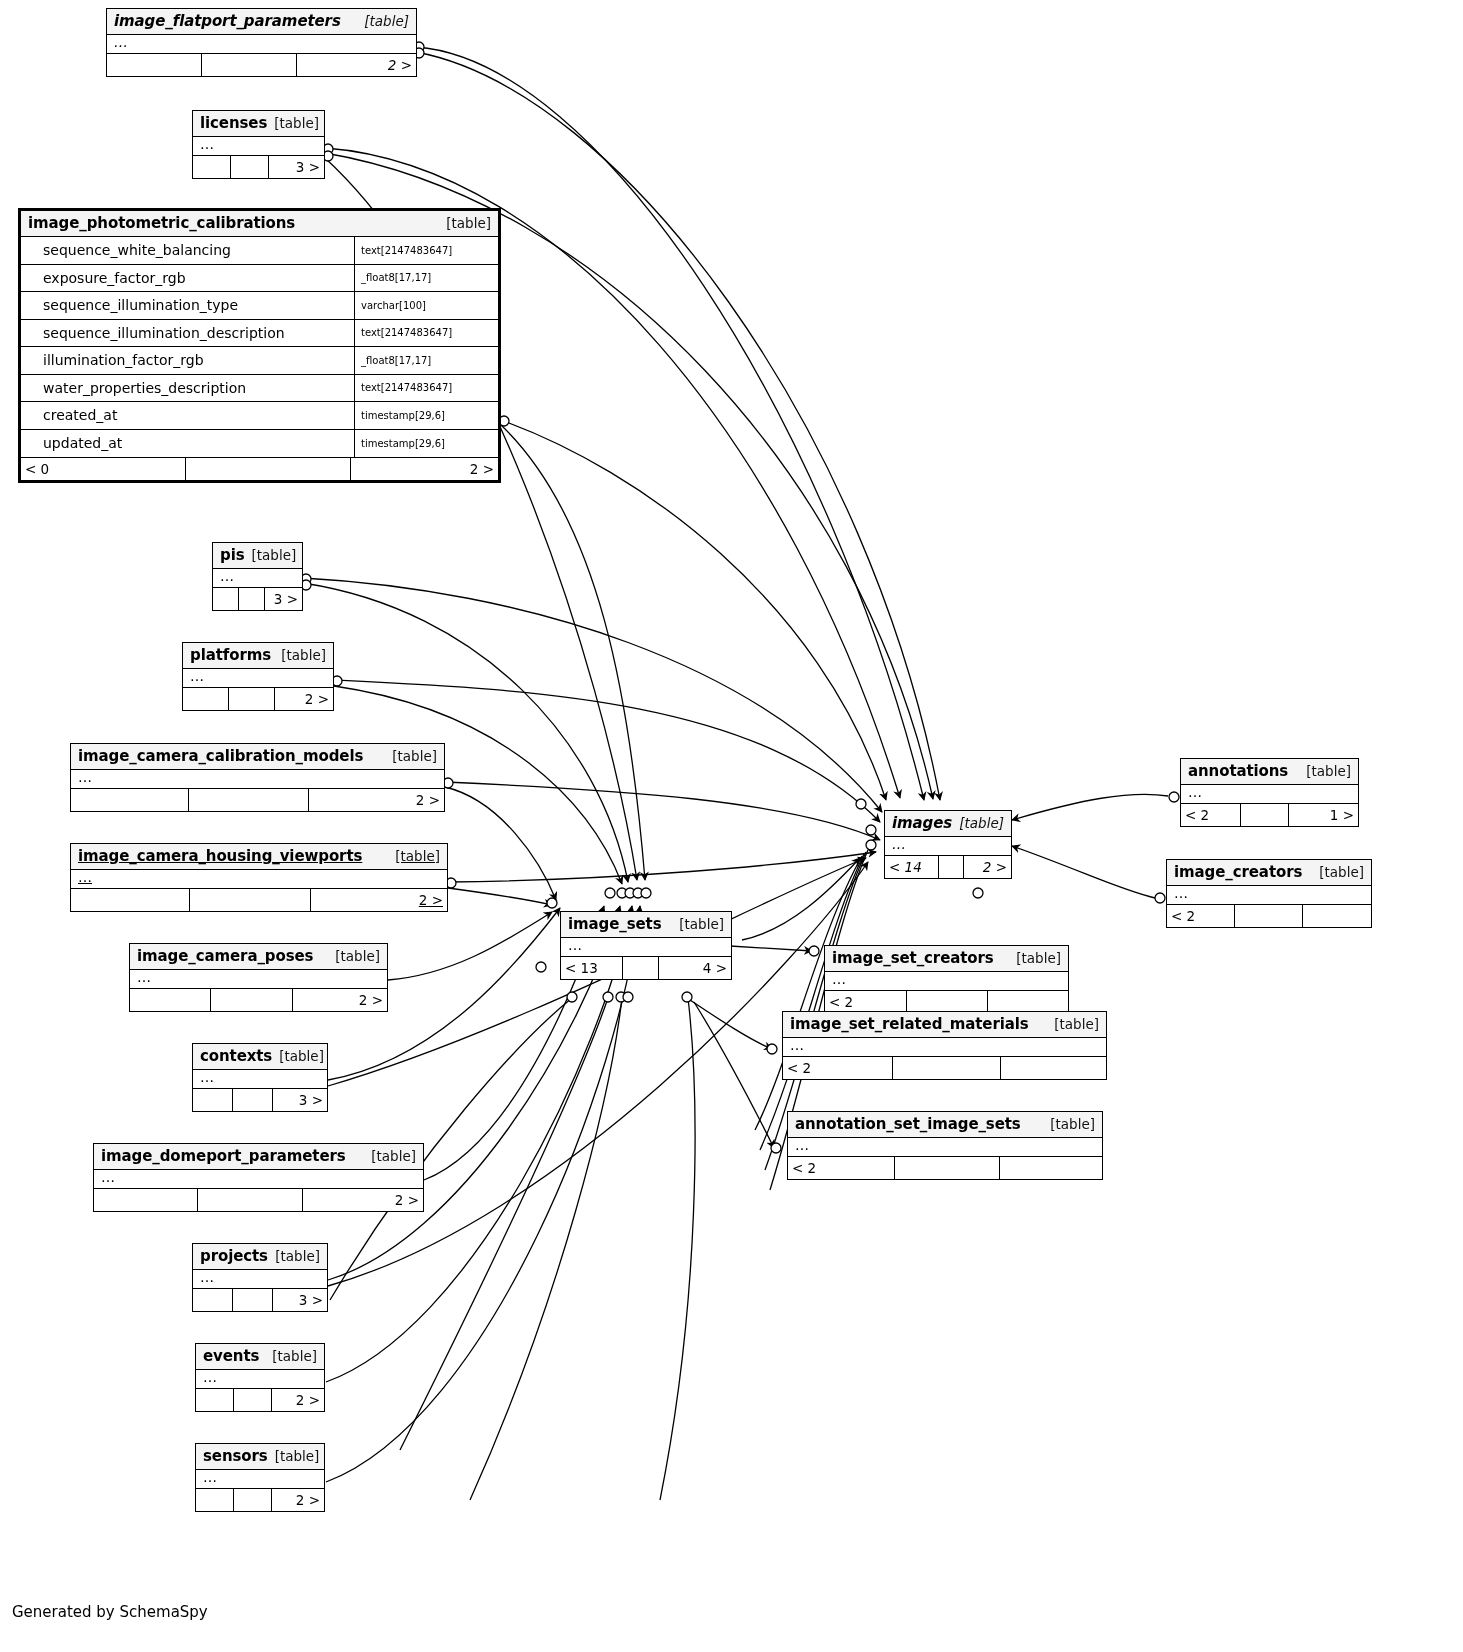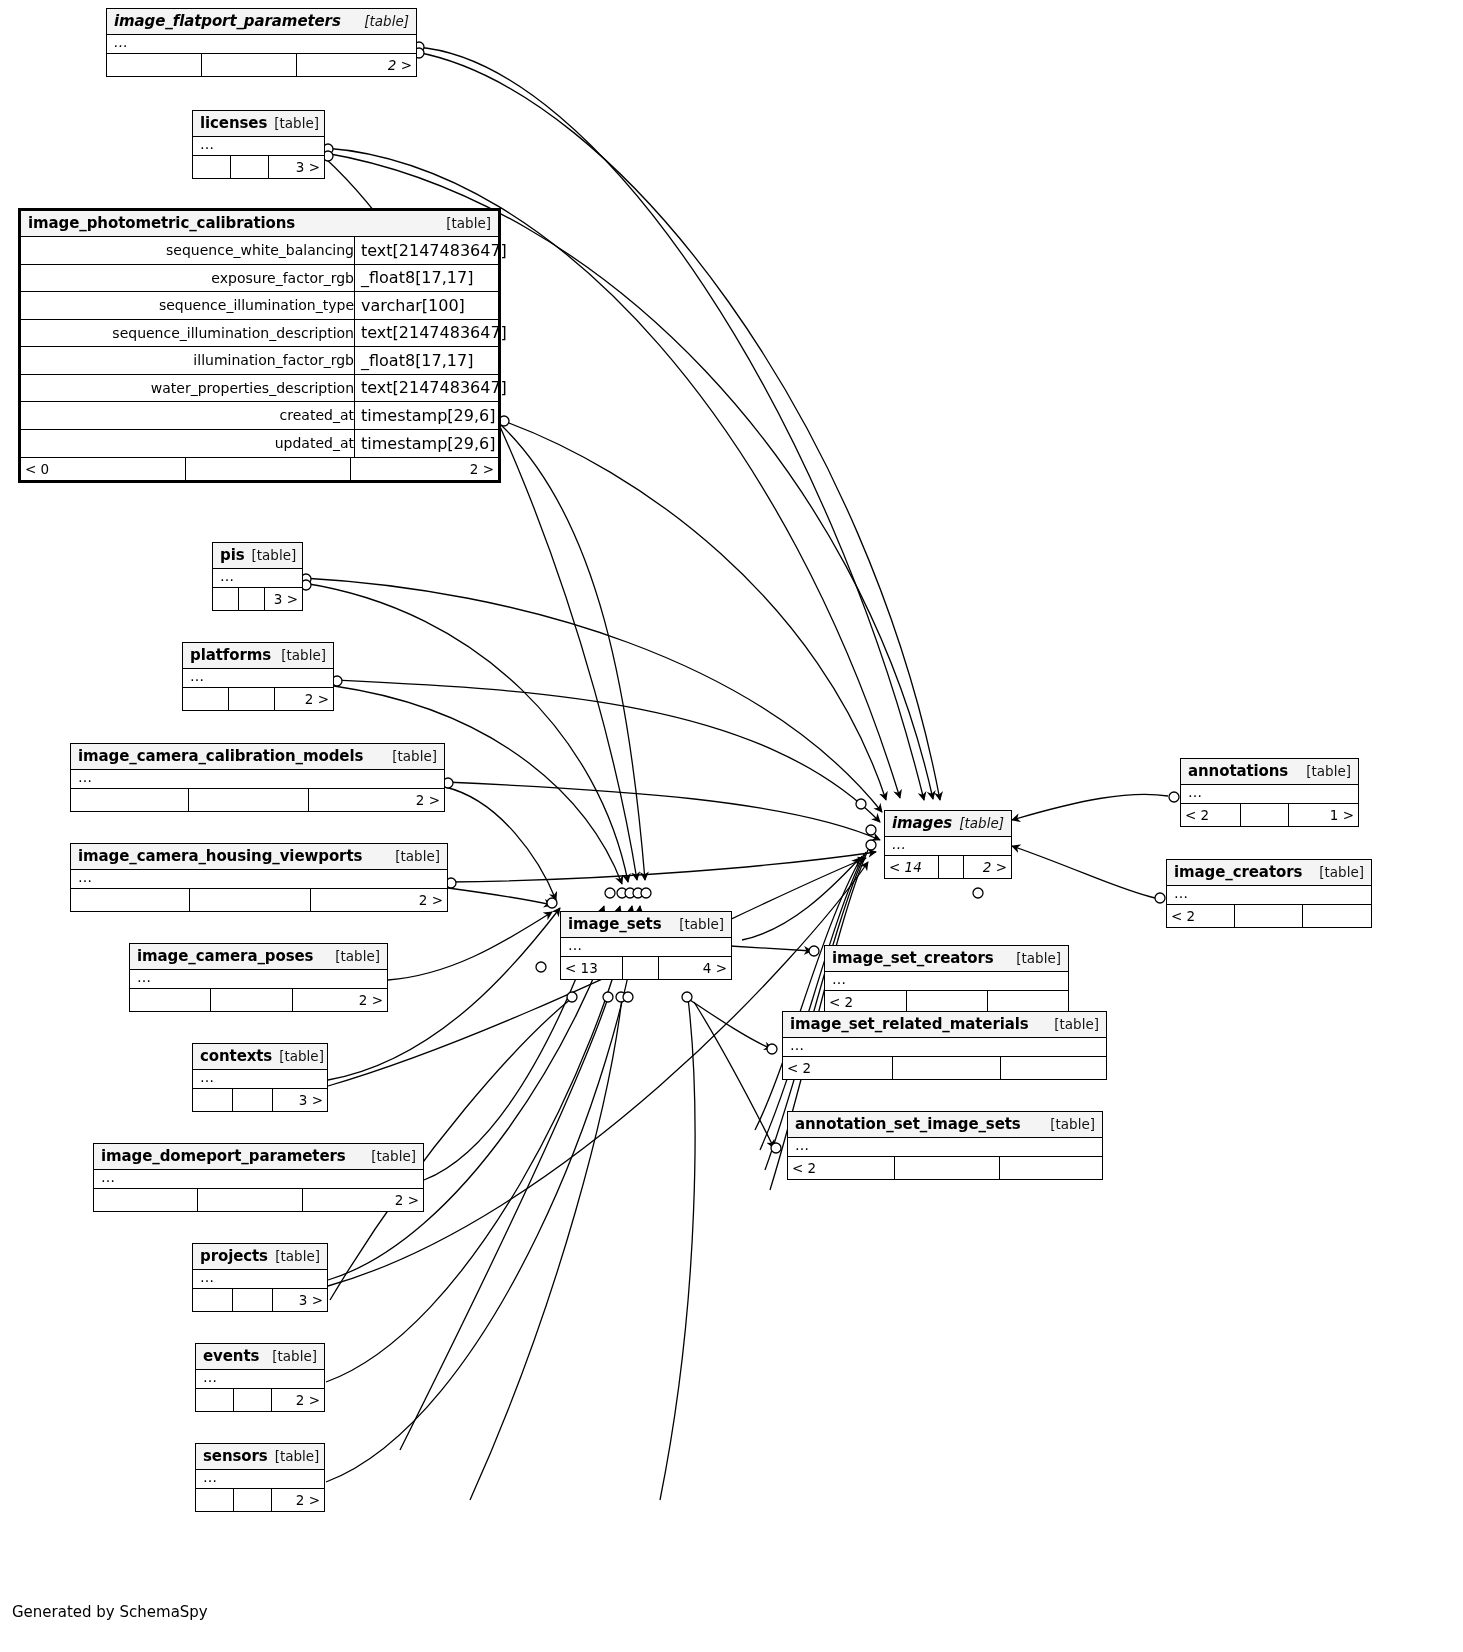--- a/index.html
+++ b/index.html
@@ -44,21 +44,20 @@
   
   .tbl {
     position: absolute;
     box-sizing: border-box;
     border: 1.5px solid #000000;
     background: #ffffff;
     z-index: 5;
   }
   .tbl.emphasis {
     border-width: 3px;
-    text-align: right;
   }
   .tbl-head {
     display: flex;
     align-items: baseline;
     justify-content: space-between;
     background: #f4f4f4;
     border-bottom: 1.5px solid #000000;
     padding: 3px 7px 4px 7px;
     white-space: nowrap;
   }
@@ -107,21 +106,21 @@
     position: absolute;
     left: 5px;
     top: 50%;
     transform: translateY(-50%);
     width: 12px;
     height: 13px;
     display: block;
   }
   .col-type {
     flex: 0 0 auto;
-    font-size: 16px;
+    font-size: 10px;
     padding-left: 6px;
     padding-right: 20px;
     border-left: 1px solid #000000;
     height: 100%;
     display: flex;
     align-items: center;
     box-sizing: border-box;
     white-space: nowrap;
   }
   .tbl-foot {
@@ -365,21 +364,21 @@
     <div class="tbl-body">
       <div class="tbl-ellipsis">…</div>
     </div>
     <div class="tbl-foot">
       <div class="fcell left" style="flex:0 0 118px;"></div>
       <div class="fcell left" style="flex:0 0 120px;"></div>
       <div class="fcell right" style="flex:1 1 auto;">2 &gt;</div>
     </div>
   </div>
 
-  <div class="tbl" style="left:70px; top:843px; width:378px;">
+  <div class="tbl" style="left:70px; top:843px; width:378px;text-decoration:underline;">
     <div class="tbl-head">
       <span class="tbl-name">image_camera_housing_viewports</span>
       <span class="tbl-tag">[table]</span>
     </div>
     <div class="tbl-body">
       <div class="tbl-ellipsis">…</div>
     </div>
     <div class="tbl-foot">
       <div class="fcell left" style="flex:0 0 119px;"></div>
       <div class="fcell left" style="flex:0 0 121px;"></div>

